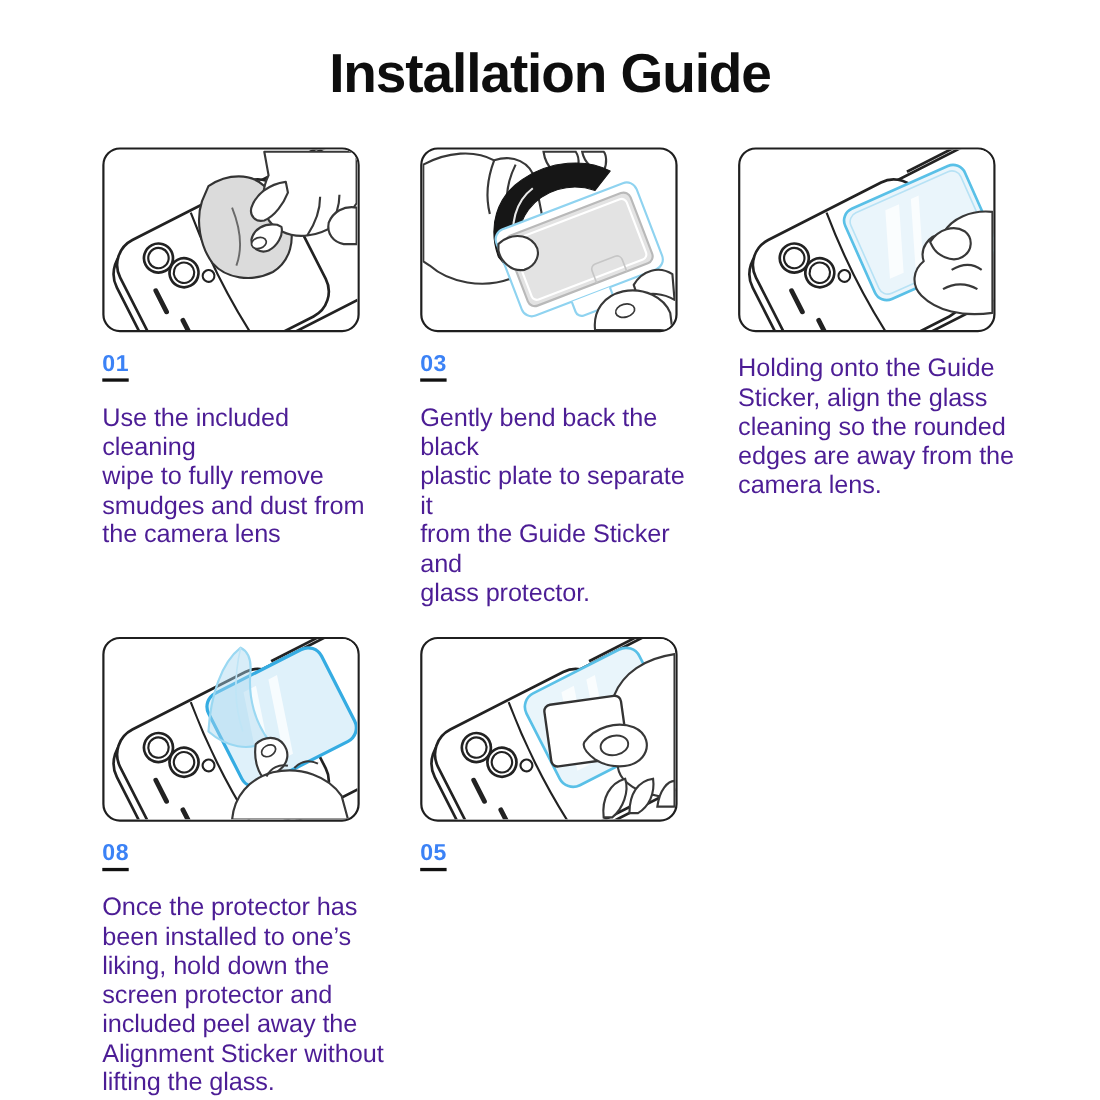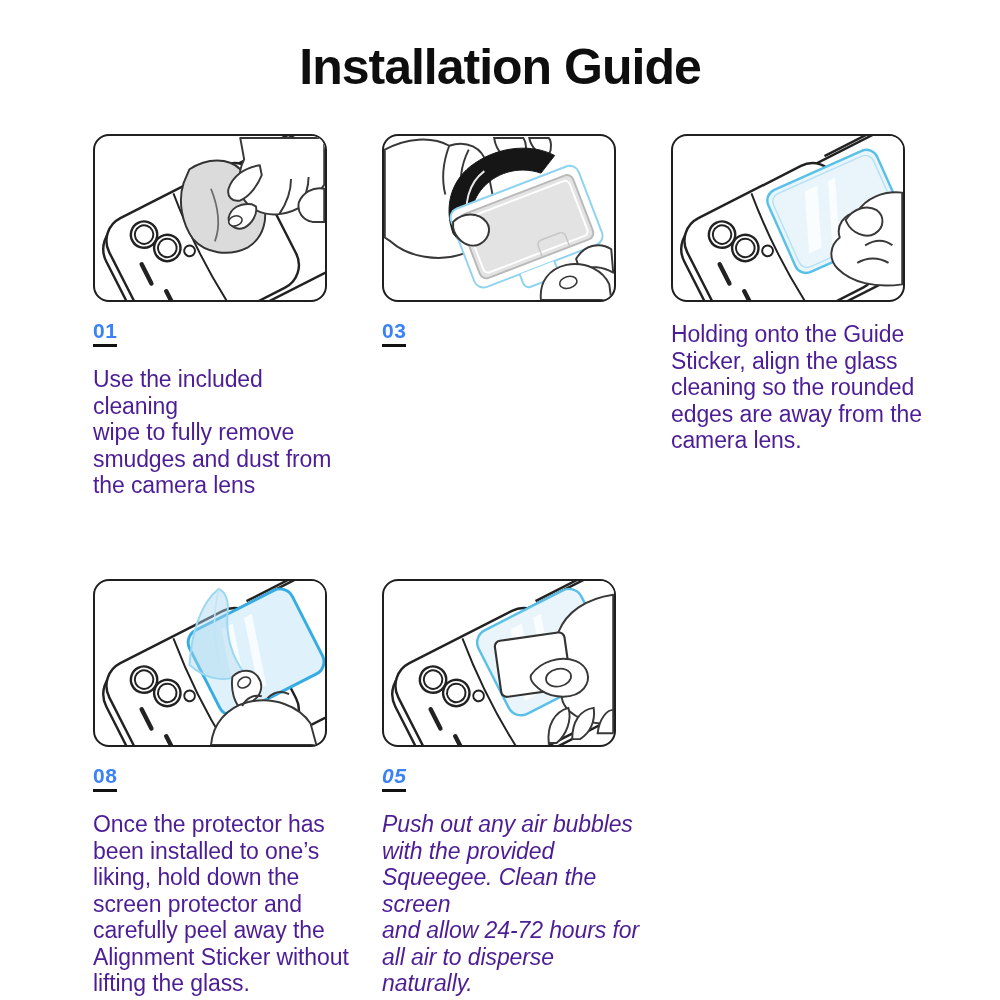--- a/index.html
+++ b/index.html
@@ -13,21 +13,21 @@
   .illus svg{display:block;width:100%;height:100%;}
   .numwrap{margin-top:17px;}
   .num{display:inline-block;font-size:21px;font-weight:700;color:#3b82f6;
        letter-spacing:.5px;padding-bottom:2px;border-bottom:3.5px solid #111;line-height:1.1;}
   .desc{margin-top:19px;font-size:23px;line-height:26.5px;letter-spacing:-0.1px;
         color:#4c1d95;white-space:pre-line;width:258px;}
   .pos-1{left:93px;top:134px;}
   .pos-2{left:382px;top:134px;}
   .pos-3{left:671px;top:134px;}
   .pos-4{left:93px;top:579px;}
-  .pos-5{left:382px;top:579px;font-style:italic;}
+  .pos-5{left:382px;top:579px;}
   .defs-holder{position:absolute;width:0;height:0;overflow:hidden;}
 </style>
 </head>
 <body>
 
 <div class="page">
 
   <svg class="defs-holder" aria-hidden="true">
     <defs>
 
@@ -103,20 +103,24 @@
           <rect x="89" y="65" width="114" height="60" rx="5" fill="none" stroke="#fff" stroke-width="2"></rect>
           <path d="M150,130 v-12 a5,5 0 0 1 5,-5 h20 a5,5 0 0 1 5,5 v12" fill="none" stroke="#c6c6c6" stroke-width="1.5"></path>
         </g>
         <path d="M70,88 C80,78 96,78 104,88 C110,96 106,108 94,112 C82,114 72,104 70,94 Z" fill="#fff" stroke="#383838" stroke-width="2" stroke-linejoin="round"></path>
         <path d="M196,126 C204,112 220,108 232,116 L234,140 C224,134 210,132 200,138 Z" fill="#fff" stroke="#383838" stroke-width="2" stroke-linejoin="round"></path>
         <path d="M160,168 C158,150 168,136 186,132 C206,128 224,138 230,152 L232,168 Z" fill="#fff" stroke="#383838" stroke-width="2" stroke-linejoin="round"></path>
         <ellipse cx="188" cy="150" rx="9" ry="6" transform="rotate(-15 188 150)" fill="#fff" stroke="#383838" stroke-width="1.6"></ellipse>
       </svg>
     </div>
     <div class="numwrap"><span class="num">03</span></div>
+    <div class="desc">Gently bend back the black
+plastic plate to separate it
+from the Guide Sticker and
+glass protector.</div>
   </div>
 
   <div class="step pos-3">
     <div class="illus">
       <svg viewBox="0 0 234 168">
         <use href="#phone"></use>
         <g transform="translate(92,60) rotate(-24)">
           <rect x="0" y="0" width="122" height="92" rx="12" fill="#EAF5FB" stroke="#59C0E7" stroke-width="2.5"></rect>
           <rect x="5" y="5" width="112" height="82" rx="9" fill="none" stroke="#B7E2F5" stroke-width="1.5"></rect>
           <path d="M18,74 L40,14 L54,14 L32,74 Z" fill="#fff" opacity="0.75"></path>
@@ -148,21 +152,21 @@
         <path d="M118,168 C120,146 134,130 156,124 C182,118 208,128 220,146 L226,168 Z" fill="#fff" stroke="#383838" stroke-width="2" stroke-linejoin="round"></path>
         <path d="M150,128 C154,120 162,116 170,118" fill="none" stroke="#383838" stroke-width="2"></path>
         <path d="M176,120 C182,114 190,112 198,116" fill="none" stroke="#383838" stroke-width="2"></path>
       </svg>
     </div>
     <div class="numwrap"><span class="num">08</span></div>
     <div class="desc">Once the protector has
 been installed to one’s
 liking, hold down the
 screen protector and
-carefully peel away the
+included peel away the
 Alignment Sticker without
 lifting the glass.</div>
   </div>
 
   <div class="step pos-5">
     <div class="illus">
       <svg viewBox="0 0 234 168">
         <use href="#phone"></use>
         <use href="#screen" fill="#E9F5FB" stroke="#59C0E7" stroke-width="2.5"></use>
         <use href="#shine"></use>
@@ -171,20 +175,15 @@
           <rect x="0" y="0" width="72" height="58" rx="6" fill="#fff" stroke="#333" stroke-width="2.2"></rect>
         </g>
         <path d="M168,166 C166,148 174,134 188,130 C192,142 186,158 176,166 Z" fill="#fff" stroke="#383838" stroke-width="2"></path>
         <path d="M192,162 C192,144 200,132 214,130 C216,144 210,156 200,162 Z" fill="#fff" stroke="#383838" stroke-width="2"></path>
         <path d="M218,156 C220,140 228,132 234,132 L234,156 Z" fill="#fff" stroke="#383838" stroke-width="2"></path>
         <path d="M150,96 C160,82 180,76 196,82 C208,87 212,100 204,110 C194,122 172,120 160,112 C152,106 148,100 150,96 Z" fill="#fff" stroke="#383838" stroke-width="2" stroke-linejoin="round"></path>
         <ellipse cx="178" cy="99" rx="13" ry="9" transform="rotate(-12 178 99)" fill="#fff" stroke="#383838" stroke-width="1.8"></ellipse>
       </svg>
     </div>
     <div class="numwrap"><span class="num">05</span></div>
-    <div class="desc">Push out any air bubbles
-with the provided
-Squeegee. Clean the screen
-and allow 24-72 hours for
-all air to disperse naturally.</div>
   </div>
 
 </div>
 
 </body></html>

